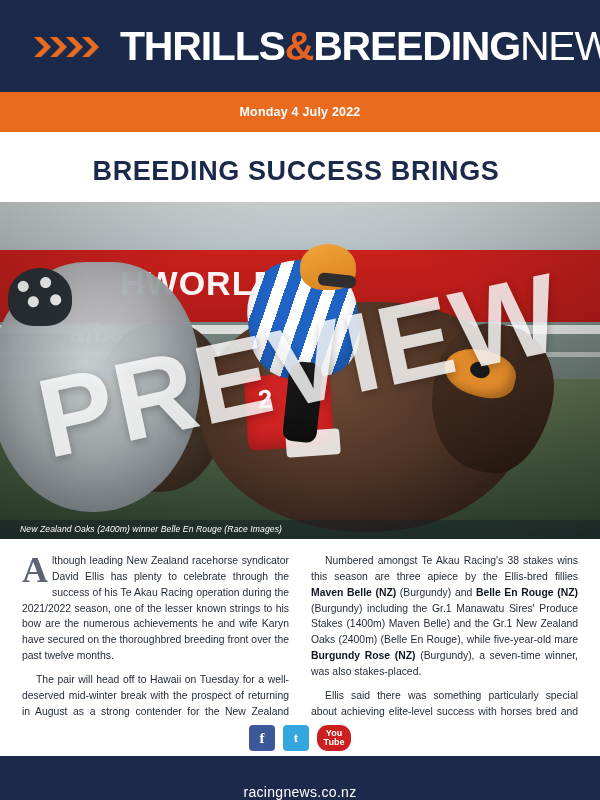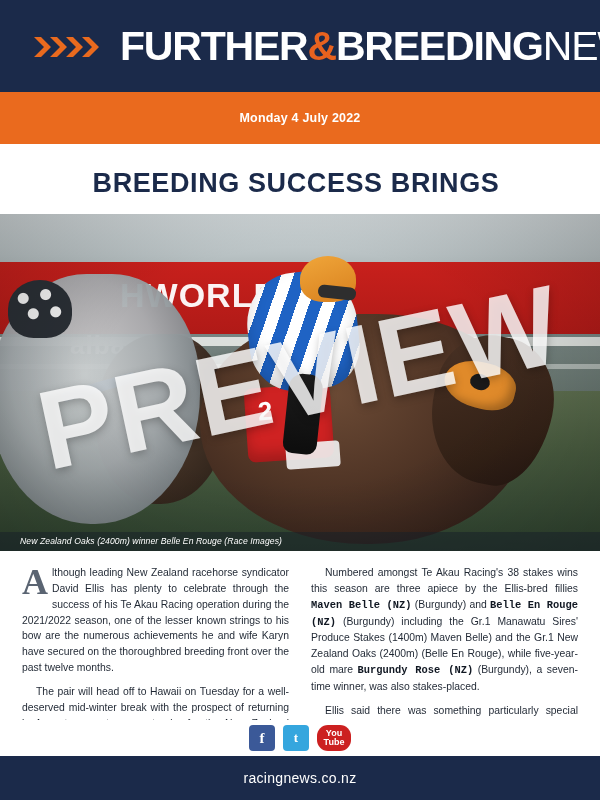--- a/index.html
+++ b/index.html
@@ -37,21 +37,21 @@
     letter-spacing: -1.2px;
     color: #ffffff;
     white-space: nowrap;
     line-height: 1;
   }
   .logo-text .amp { color: #e8621f; font-weight: bold; }
   .logo-text .light { font-weight: normal; color: #ffffff; }
 
   
   .datebar {
-    height: 52px;
+    height: 40px;
     background: #ea6a1e;
     display: flex;
     align-items: center;
     justify-content: center;
   }
   .datebar span {
     color: #ffffff;
     font-size: 12.5px;
     font-weight: bold;
     letter-spacing: 0.2px;
@@ -314,21 +314,21 @@
   .dropcap {
     float: left;
     font-size: 36px;
     line-height: 30px;
     font-weight: bold;
     color: #5a6472;
     padding-right: 4px;
     padding-top: 2px;
     font-family: "Liberation Serif", serif;
   }
-  .col b { font-weight: bold; color: #101722; font-family: Liberation Mono, monospace; }
+  .col b { font-weight: bold; color: #101722; }
   .continued {
     text-align: right;
     font-size: 9.2px;
     font-style: italic;
     color: #2b3340;
     margin-top: 10px;
   }
 
   
   .social {
@@ -353,21 +353,21 @@
   }
   .fb { background: #3b5998; }
   .tw { background: #35a6de; font-size: 13px; }
   .yt { background: #cc2020; width: 34px; border-radius: 11px; font-size: 9px; font-family: "Liberation Sans", sans-serif; line-height: 1.05; text-align:center;}
   .footerbar {
     position: absolute;
     left: 0; bottom: 0;
     width: 600px; height: 44px;
     background: #1b2a4a;
     display: flex;
-    align-items: center;
+    align-items: flex-end;
     justify-content: center;
   }
   .footerbar span {
     color: #ffffff;
     font-size: 14px;
     letter-spacing: 0.3px;
   }
 </style>
 </head>
 <body>
@@ -379,21 +379,21 @@
       <svg width="72" height="26" viewBox="0 0 72 26" aria-hidden="true">
         <g fill="#ea6a1e">
           <polygon points="0,3 10,13 0,23 7,23 17,13 7,3"></polygon>
           <polygon points="16,3 26,13 16,23 23,23 33,13 23,3"></polygon>
           <polygon points="32,3 42,13 32,23 39,23 49,13 39,3"></polygon>
           <polygon points="48,3 58,13 48,23 55,23 65,13 55,3"></polygon>
         </g>
       </svg>
     </div>
     <div class="logo-text">
-      <span>FURTHER</span><span class="amp">&amp;</span><span>BREEDING</span><span class="light">NEWS</span>
+      <span>THRILLS</span><span class="amp">&amp;</span><span>BREEDING</span><span class="light">NEWS</span>
     </div>
   </div>
 
   <div class="datebar">
     <span>Monday 4 July 2022</span>
   </div>
 
   <div class="headline">
     <div class="line1">BREEDING SUCCESS BRINGS</div>
   </div>

